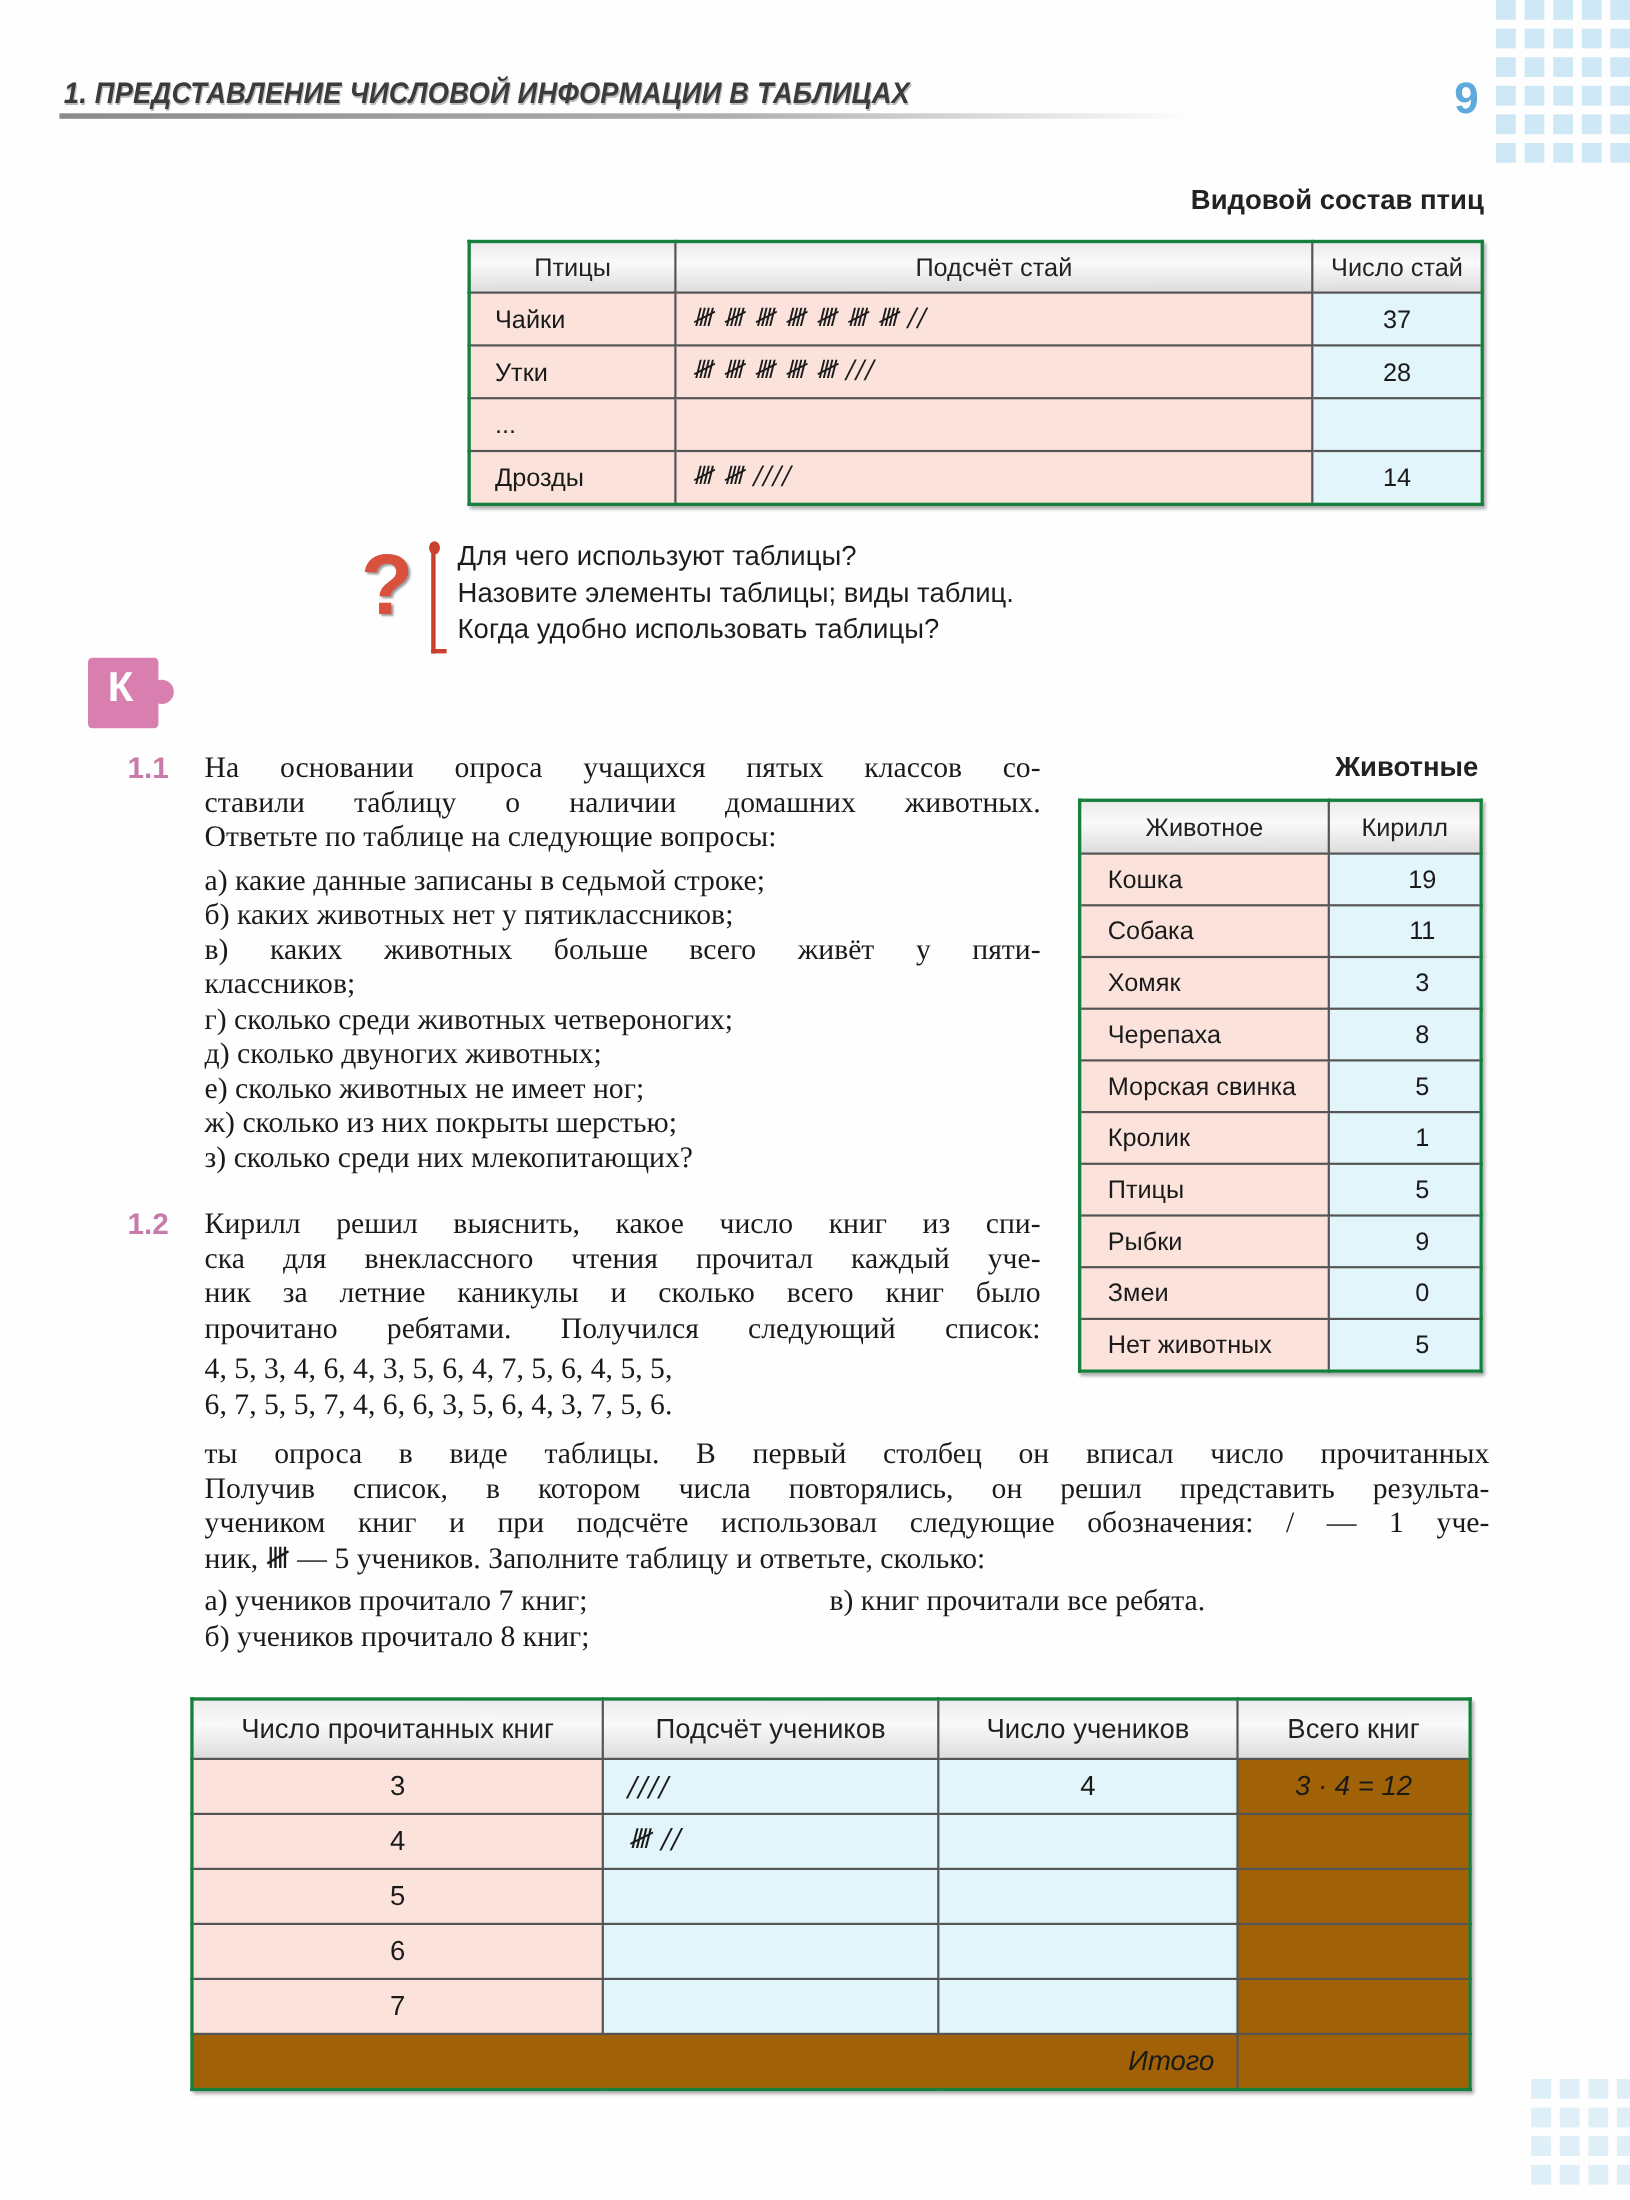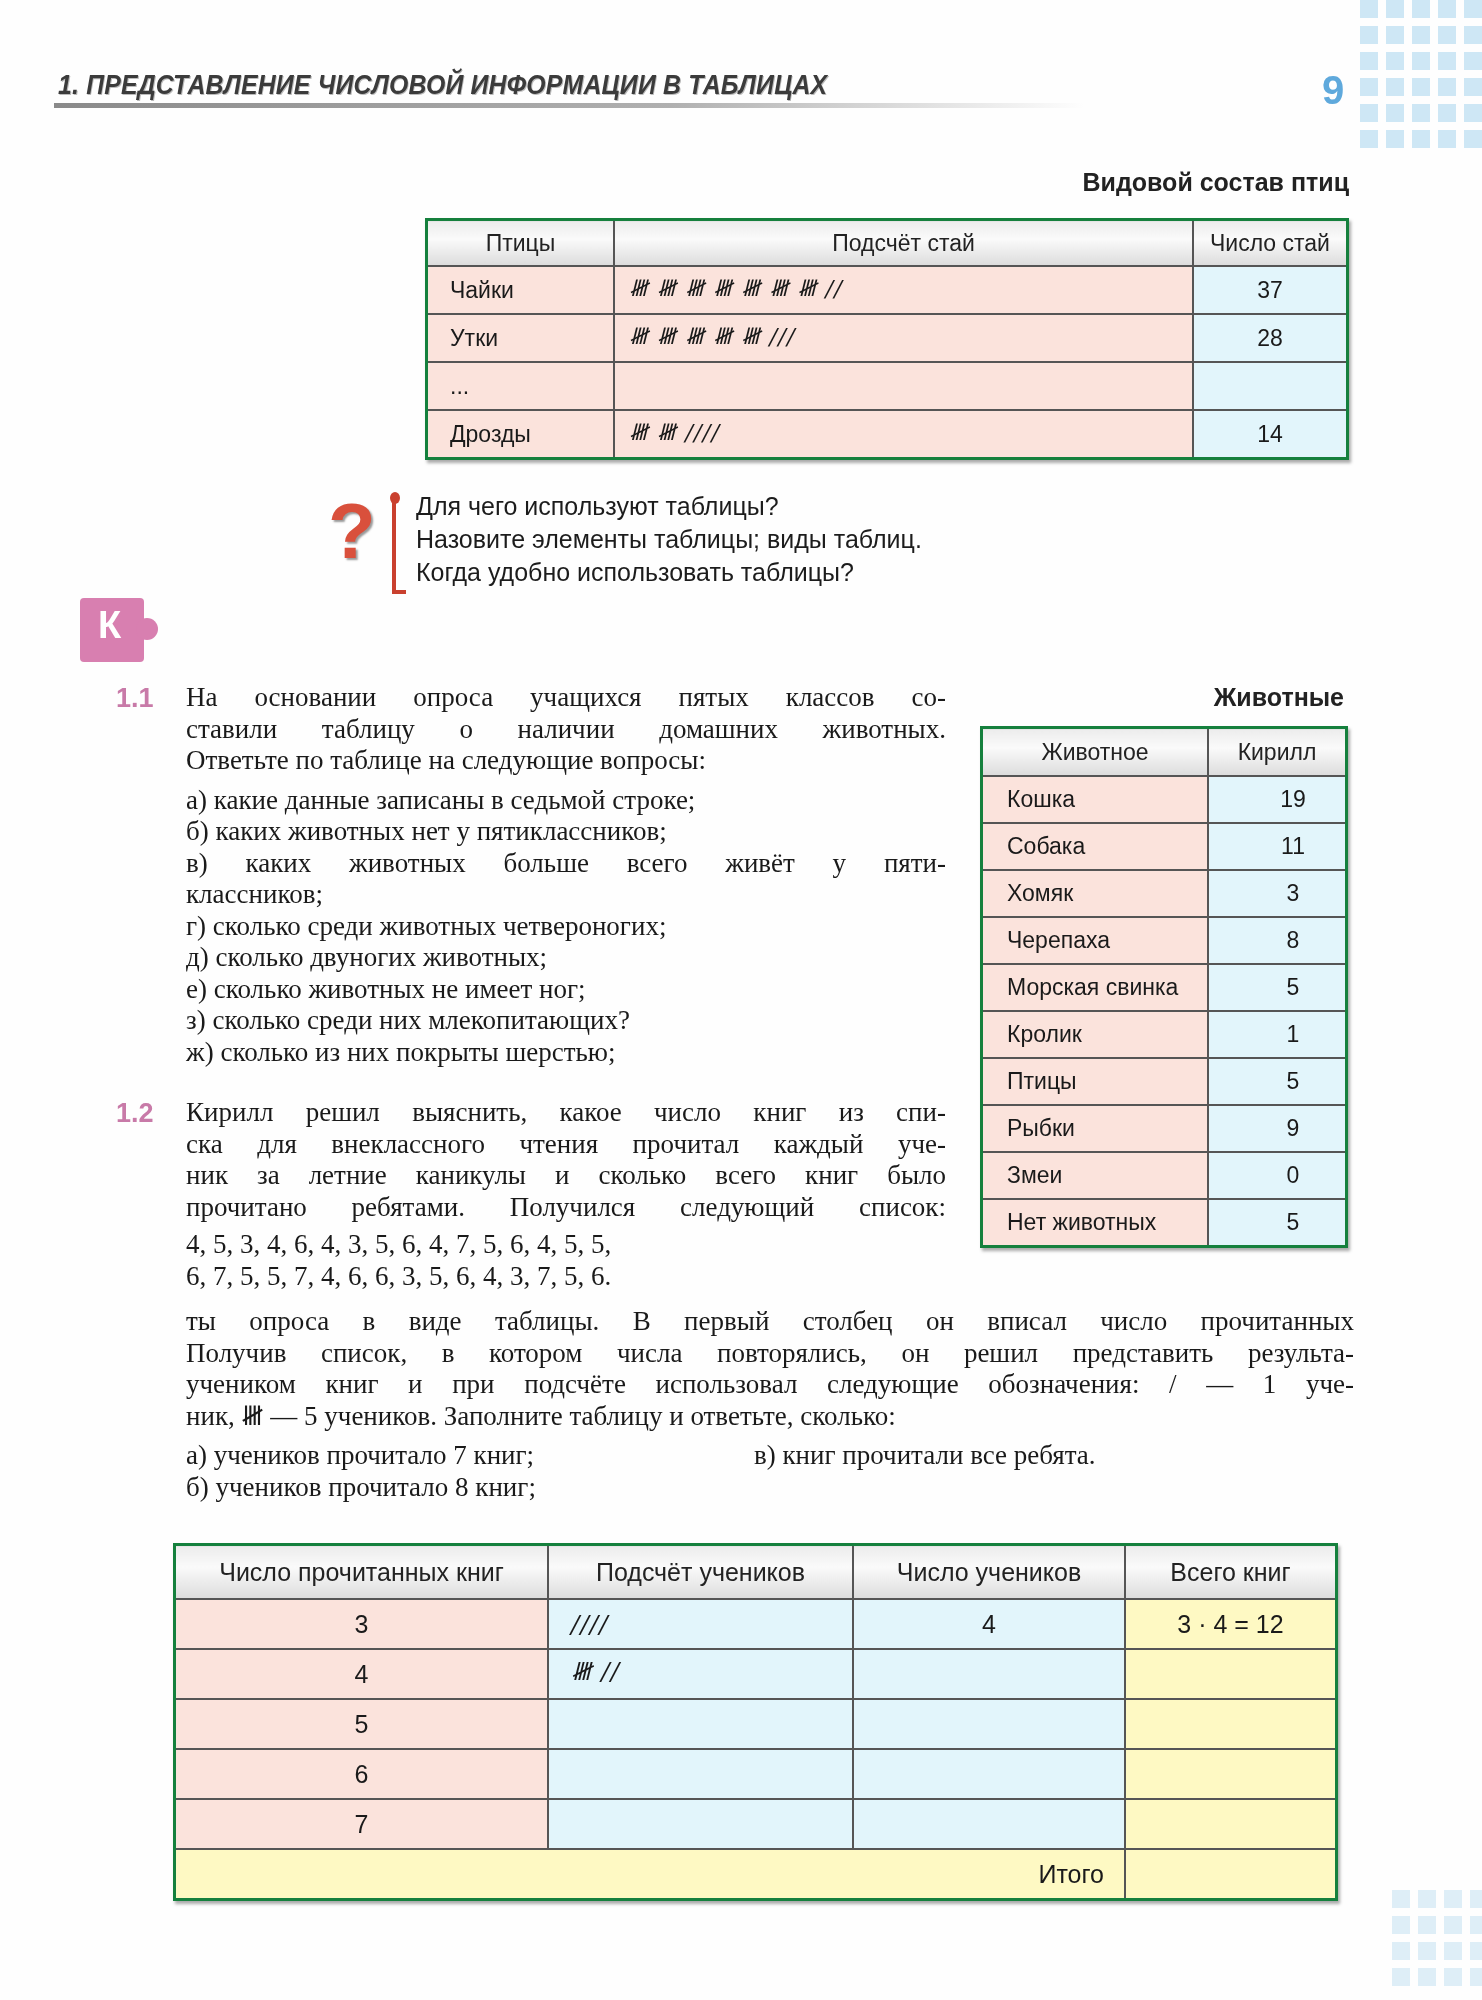--- a/index.html
+++ b/index.html
@@ -27,21 +27,21 @@
   .page-num { left: 1322px; top: 68px; font-size: 40px; font-weight: bold; color: #5fa9dc; }
 
   .tcaption { font-weight: bold; font-size: 25px; color: #222; }
 
   
   table.tb { border-collapse: collapse; position: absolute; border: 3px solid #15803d; box-shadow: 2px 3px 3px #aaa; }
   table.tb th, table.tb td { border: 2px solid #555; font-weight: normal; }
   table.tb th { background: linear-gradient(#ececec, #fafafa 40%, #dcdcdc); color: #222; }
   .pink { background: #fbe3dc; }
   .blue { background: #e2f5fb; }
-  .yellow { background: #fef9c3; }
+  .yellow { background: #a16207; font-style: italic; }
 
   
   #birds { left: 425px; top: 218px; width: 924px; font-size: 23px; }
   #birds th { height: 42px; }
   #birds td { height: 44px; }
   #birds td.name { padding-left: 22px; width: 162px; }
   #birds td.tally { padding-left: 14px; font-family: "DejaVu Serif", serif; font-style: italic; letter-spacing: 1px; }
   #birds td.num { text-align: center; width: 150px; }
 
   
@@ -188,22 +188,22 @@
   <p class="just">ставили таблицу о наличии домашних животных.</p>
   <p>Ответьте по таблице на следующие вопросы:</p>
   <div style="height:8px;"></div>
   <p>а) какие данные записаны в седьмой строке;</p>
   <p>б) каких животных нет у пятиклассников;</p>
   <p class="just">в) каких животных больше всего живёт у пяти-</p>
   <p>классников;</p>
   <p>г) сколько среди животных четвероногих;</p>
   <p>д) сколько двуногих животных;</p>
   <p>е) сколько животных не имеет ног;</p>
+  <p>ж) сколько из них покрыты шерстью;</p>
   <p>з) сколько среди них млекопитающих?</p>
-  <p>ж) сколько из них покрыты шерстью;</p>
 </div>
 
 <div class="abs tcaption" style="right:138px; top:683px;">Животные</div>
 <table class="tb" id="animals">
   <thead>
     <tr>
       <th>Животное</th>
       <th>Кирилл</th>
     </tr>
   </thead>

